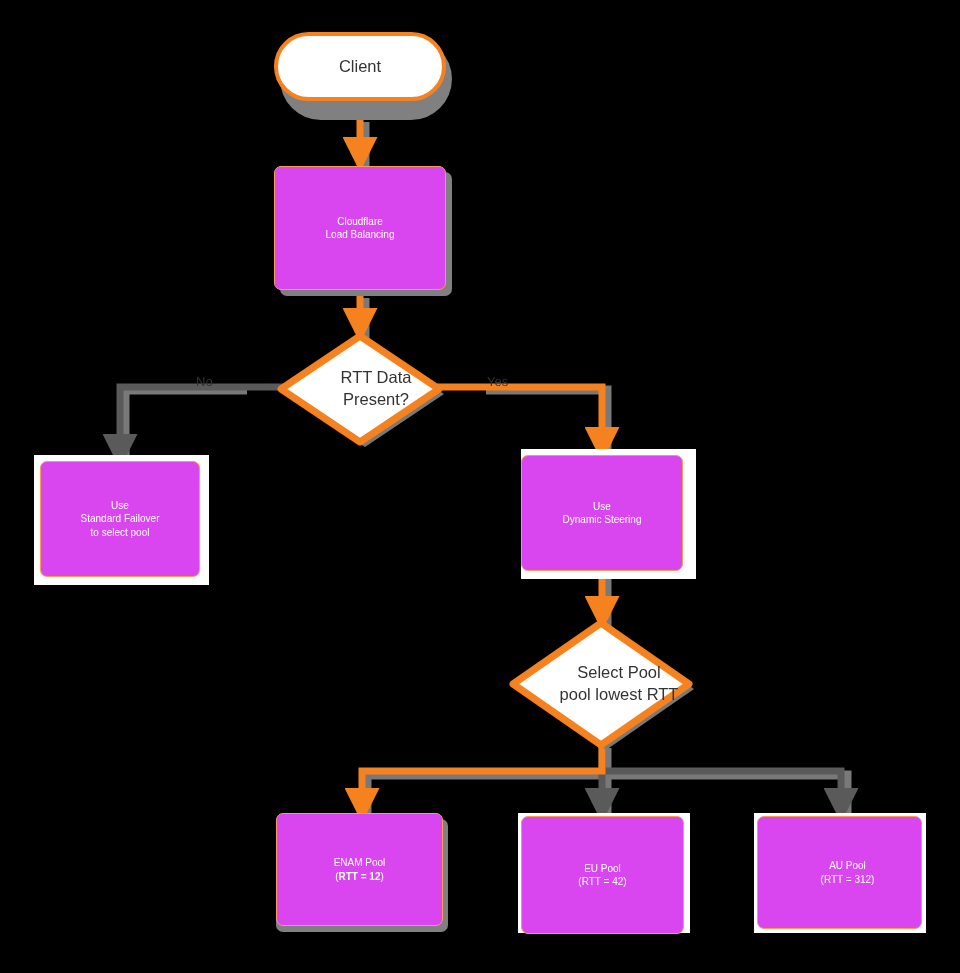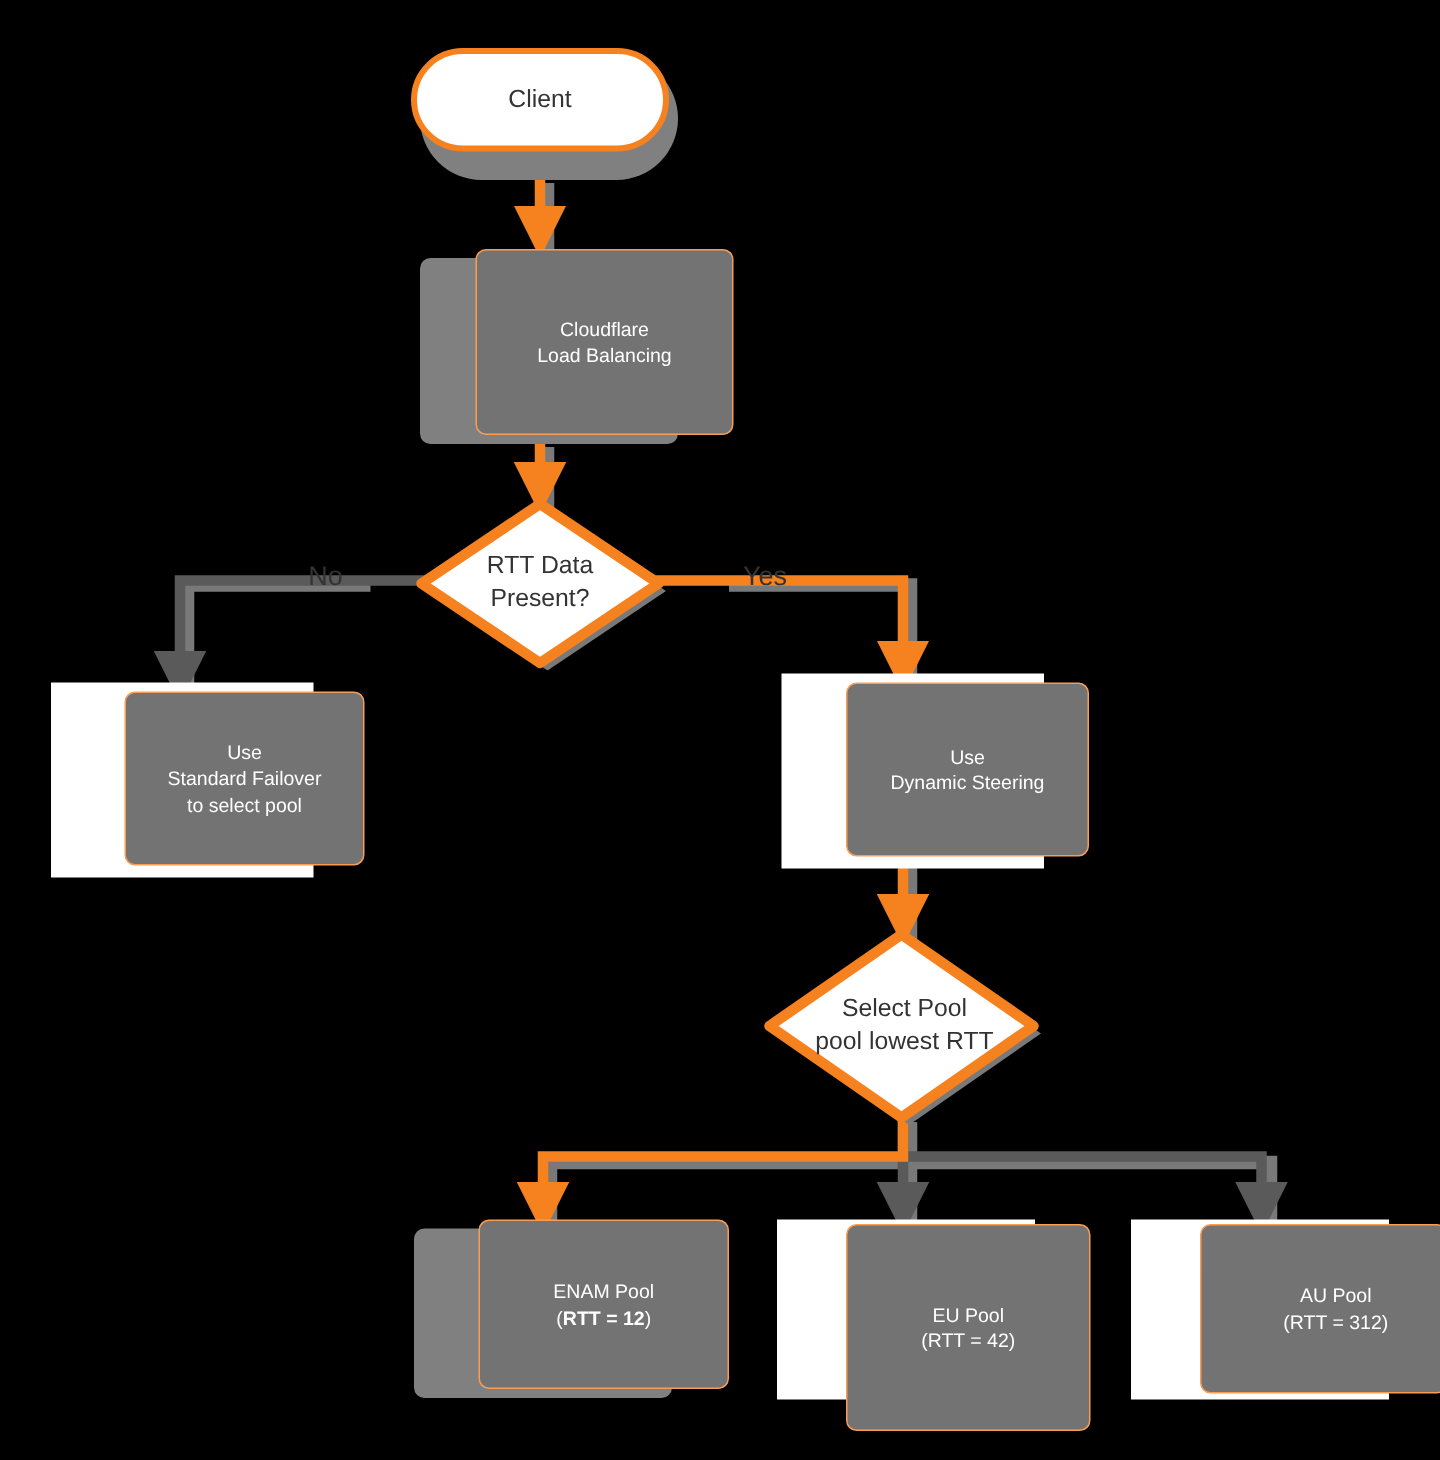--- a/index.html
+++ b/index.html
@@ -38,58 +38,56 @@
     position: absolute;
     background: #ffffff;
     z-index: 3;
   }
   .shadow {
     position: absolute;
     background: #808080;
     z-index: 2;
   }
   .box {
-    background: #737373;
+    background: #d946ef;
     border: 1px solid #f99d55;
     border-radius: 7px;
     color: #ffffff;
-    font-size: 13px;
-    margin-left: 43px;
+    font-size: 10px;
   }
   .stadium {
     background: #ffffff;
     border: 4px solid #f6821f;
     border-radius: 48px;
     color: #333333;
     font-size: 16.5px;
   }
   .diamond-wrap {
     position: absolute;
     z-index: 5;
   }
   .diamond-wrap .dlabel {
     position: absolute;
-    left: 0; top: 0;
+    left: 16px; top: 0;
     width: 100%;
     height: 100%;
     display: flex;
     align-items: center;
     justify-content: center;
     text-align: center;
     color: #333333;
     font-size: 16.5px;
     line-height: 1.32;
     z-index: 3;
   }
   .edge-label {
     position: absolute;
     color: #333333;
-    font-size: 18px;
+    font-size: 13px;
     z-index: 6;
-    text-align: center;
     white-space: nowrap;
   }
   .nl2 { display: block; }
   .bold { font-weight: bold; }
 </style>
 </head>
 <body>
 
 <div id="canvas">
 
@@ -193,21 +191,21 @@
 
   <div class="shadow" style="left:276px; top:819px; width:172px; height:113px; border-radius:7px;"></div>
   <div class="node box" style="left:276px; top:813px; width:167px; height:113px;">
     <span>
       <span class="nl2">ENAM Pool</span>
       <span class="nl2"><span>(</span><span class="bold">RTT = 12</span><span>)</span></span>
     </span>
   </div>
 
   <div class="plate" style="left:518px; top:813px; width:172px; height:120px;"></div>
-  <div class="node box" style="left:521px; top:816px; width:163px; height:138px;">
+  <div class="node box" style="left:521px; top:816px; width:163px; height:118px;">
     <span>
       <span class="nl2">EU Pool</span>
       <span class="nl2">(RTT = 42)</span>
     </span>
   </div>
 
   <div class="plate" style="left:754px; top:813px; width:172px; height:120px;"></div>
   <div class="node box" style="left:757px; top:816px; width:165px; height:113px;padding-left:16px;">
     <span>
       <span class="nl2">AU Pool</span>

